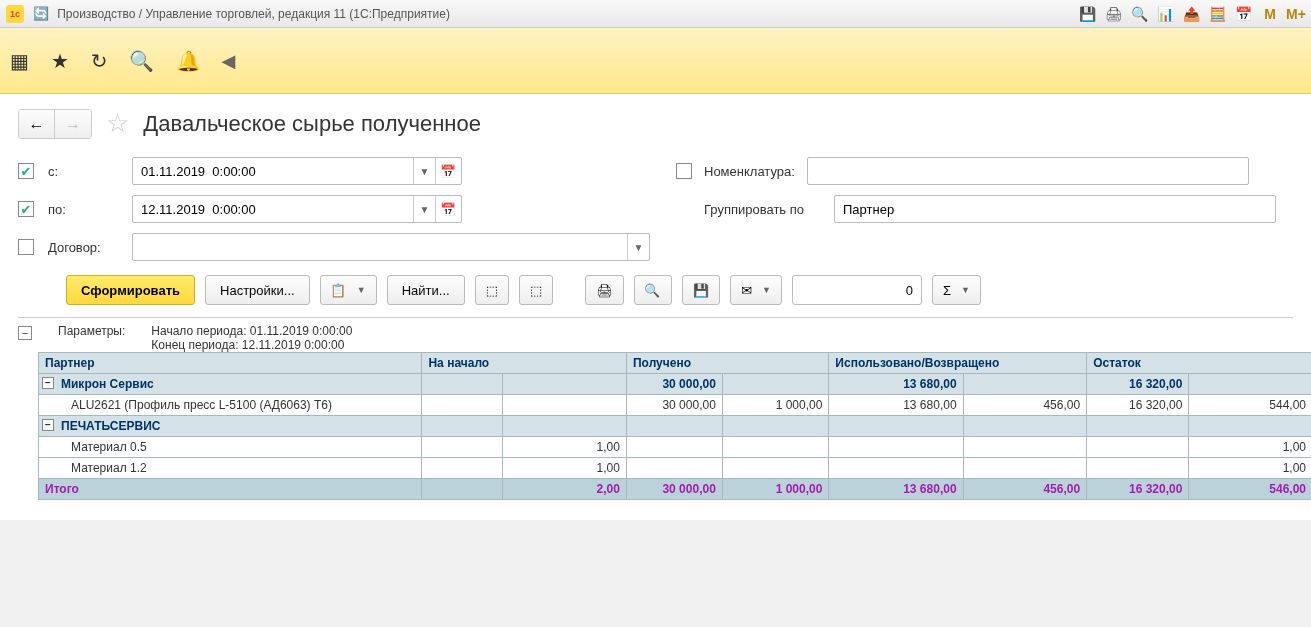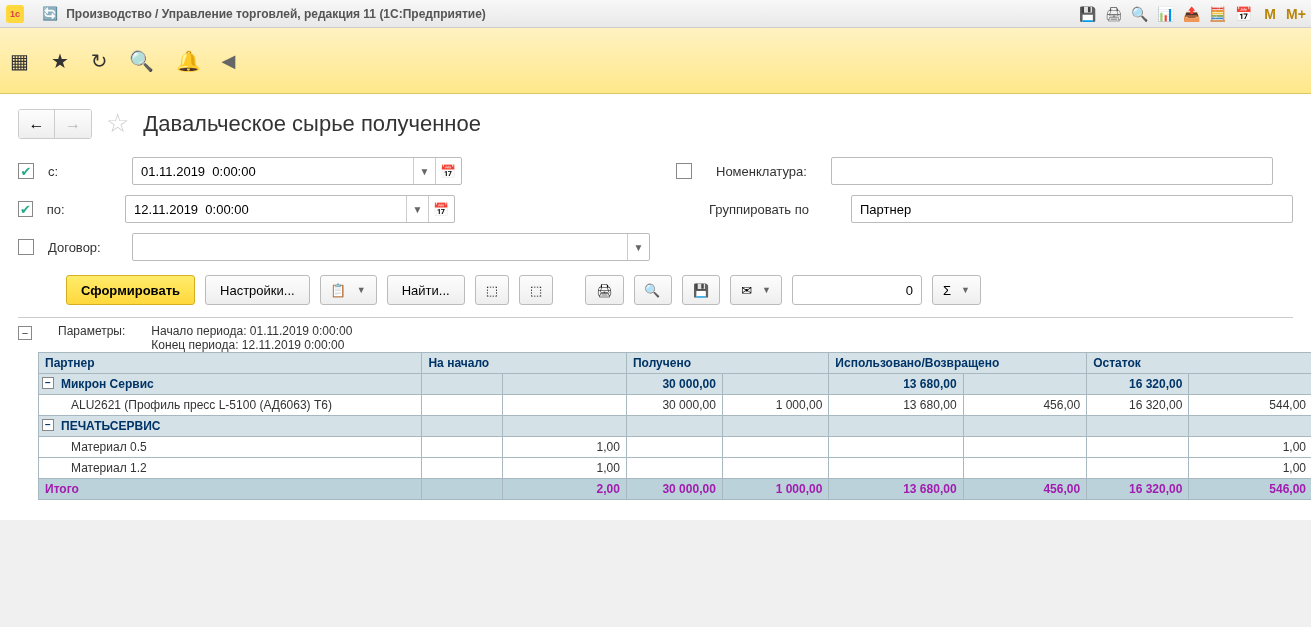--- a/index.html
+++ b/index.html
@@ -1,19 +1,19 @@
 <!DOCTYPE html>
 <html><head>
 <meta charset="utf-8">
 <style>
 * { box-sizing: border-box; font-family: Arial, sans-serif; }
 body { margin: 0; background: #f0f0f0; font-size: 13px; color: #333; }
 .titlebar { background: linear-gradient(to bottom, #f8f8f8, #e8e8e8); height: 28px; display: flex; align-items: center; padding: 0 6px; border-bottom: 1px solid #ccc; }
-.titlebar .logo { width: 18px; height: 18px; background: #ffd83d; border-radius: 3px; display: flex; align-items: center; justify-content: center; font-size: 9px; font-weight: bold; color: #d44; margin-right: 18px; }
-.titlebar .wintitle { flex: 1; font-size: 12px; color: #555; font-weight: bold; }
+.titlebar .logo { width: 18px; height: 18px; background: #ffd83d; border-radius: 3px; display: flex; align-items: center; justify-content: center; font-size: 9px; font-weight: bold; color: #d44; margin-right: 9px; }
+.titlebar .wintitle { flex: 1; font-size: 12px; color: #555; }
 .titlebar .ticons { display: flex; gap: 8px; }
 .titlebar .ticons span { width: 18px; height: 18px; display: inline-flex; align-items: center; justify-content: center; font-size: 14px; color: #555; cursor: pointer; }
 .titlebar .ticons .m { font-weight: bold; color: #b8860b; }
 .navbar { background: linear-gradient(to bottom, #fff2c2, #ffe88a); height: 66px; display: flex; align-items: center; padding: 0 10px; border-bottom: 1px solid #d8c860; }
 .navbar .navicons { display: flex; gap: 22px; align-items: center; margin-right: 20px; }
 .navbar .navicons span { font-size: 20px; color: #333; cursor: pointer; }
 .navbar .navchev { font-size: 18px; color: #666; margin-right: 20px; cursor: pointer; }
 .navbar .navitems { display: flex; gap: 50px; flex: 1; }
 .navbar .navitem { font-size: 14px; color: #333; cursor: pointer; line-height: 1.3; }
 .content { background: #fff; padding: 14px 18px 20px 18px; }
@@ -27,21 +27,21 @@
 .frow { display: flex; align-items: center; gap: 14px; }
 .chk { width: 16px; height: 16px; border: 1px solid #888; display: inline-flex; align-items: center; justify-content: center; font-size: 13px; color: #2a8; cursor: pointer; background: #fff; }
 .flabel { width: 70px; font-size: 13px; }
 .finput { display: flex; border: 1px solid #bbb; border-radius: 2px; height: 28px; background: #fff; }
 .finput input { border: none; padding: 0 8px; font-size: 13px; outline: none; background: transparent; }
 .finput .dd { width: 22px; border-left: 1px solid #ccc; display: flex; align-items: center; justify-content: center; font-size: 10px; color: #666; cursor: pointer; }
 .finput .cal { width: 26px; border-left: 1px solid #ccc; display: flex; align-items: center; justify-content: center; font-size: 13px; cursor: pointer; }
 .w280 input { width: 280px; }
 .w520 input { width: 494px; }
 .w450 input { width: 440px; }
-.rightcol { margin-left: 200px; display: flex; align-items: center; gap: 24px; }
+.rightcol { margin-left: 200px; display: flex; align-items: center; gap: 12px; }
 .toolbar { display: flex; align-items: center; gap: 10px; margin-bottom: 12px; padding-left: 48px; }
 .btn { height: 30px; padding: 0 14px; border: 1px solid #bbb; border-radius: 3px; background: linear-gradient(to bottom,#fdfdfd,#eee); cursor: pointer; font-size: 13px; display: inline-flex; align-items: center; gap: 6px; }
 .btn.yellow { background: linear-gradient(to bottom,#ffec6a,#ffd83d); border-color: #d4b020; font-weight: bold; }
 .btn.icon { padding: 0 10px; }
 .btn .ddarr { font-size: 9px; color: #666; margin-left: 4px; }
 .numinput { border: 1px solid #bbb; height: 30px; width: 130px; text-align: right; padding: 0 8px; font-size: 13px; border-radius: 3px; }
 .report { border-top: 1px solid #ccc; padding-top: 6px; }
 .collapse { float: left; width: 14px; height: 14px; border: 1px solid #888; font-size: 11px; line-height: 12px; text-align: center; cursor: pointer; background: #fff; margin: 2px 6px 0 0; }
 .params { margin-left: 40px; font-size: 12px; }
 .params .plabel { display: inline-block; width: 90px; }

